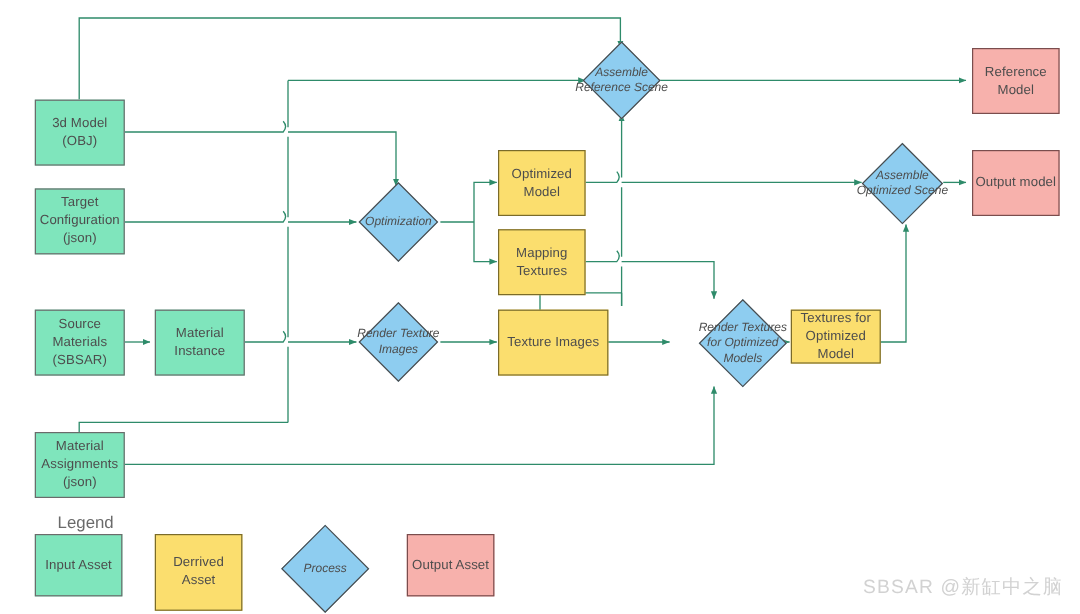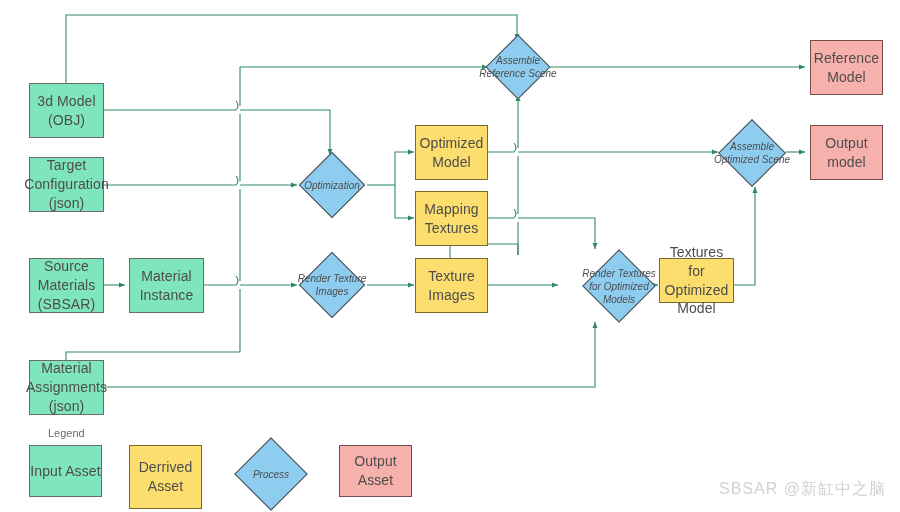--- a/index.html
+++ b/index.html
@@ -25,21 +25,21 @@
     height: 512px;
     pointer-events: none;
   }
   .node {
     position: absolute;
     box-sizing: border-box;
     display: flex;
     align-items: center;
     justify-content: center;
     text-align: center;
-    font-size: 14px;
+    font-size: 11px;
     line-height: 1.35;
     color: #4d4d4d;
     letter-spacing: 0.1px;
     z-index: 3;
   }
   .node .lbl {
     display: block;
     white-space: pre-line;
     pointer-events: none;
   }
@@ -80,21 +80,21 @@
     text-align: center;
     font-size: 10px;
     line-height: 1.3;
     color: #4d4d4d;
     white-space: pre-line;
     pointer-events: none;
     font-style: italic;
   }
   .legend-title {
     position: absolute;
-    font-size: 11px;
+    font-size: 14px;
     color: #6a6a6a;
     z-index: 3;
   }
   .watermark {
     position: absolute;
     right: 14px;
     bottom: 12px;
     font-size: 16px;
     color: #d2d2d2;
     letter-spacing: 1px;
@@ -186,21 +186,21 @@
   </div>
 
   <div class="node rect n-derived" style="left:415px; top:125px; width:73px; height:55px;">
     <span class="lbl">Optimized Model</span>
   </div>
 
   <div class="node rect n-derived" style="left:415px; top:191px; width:73px; height:55px;">
     <span class="lbl">Mapping Textures</span>
   </div>
 
-  <div class="node rect n-derived" style="left:415px; top:258px; width:73px; height:55px;justify-content:center;">
+  <div class="node rect n-derived" style="left:415px; top:258px; width:92px; height:55px;justify-content:center;">
     <span class="lbl">Texture Images</span>
   </div>
 
   <div class="node rect n-derived" style="left:659px; top:258px; width:75px; height:45px;">
     <span class="lbl">Textures for
 Optimized Model</span>
   </div>
 
   <div class="node rect n-output" style="left:810px; top:40px; width:73px; height:55px;">
     <span class="lbl">Reference Model</span>

